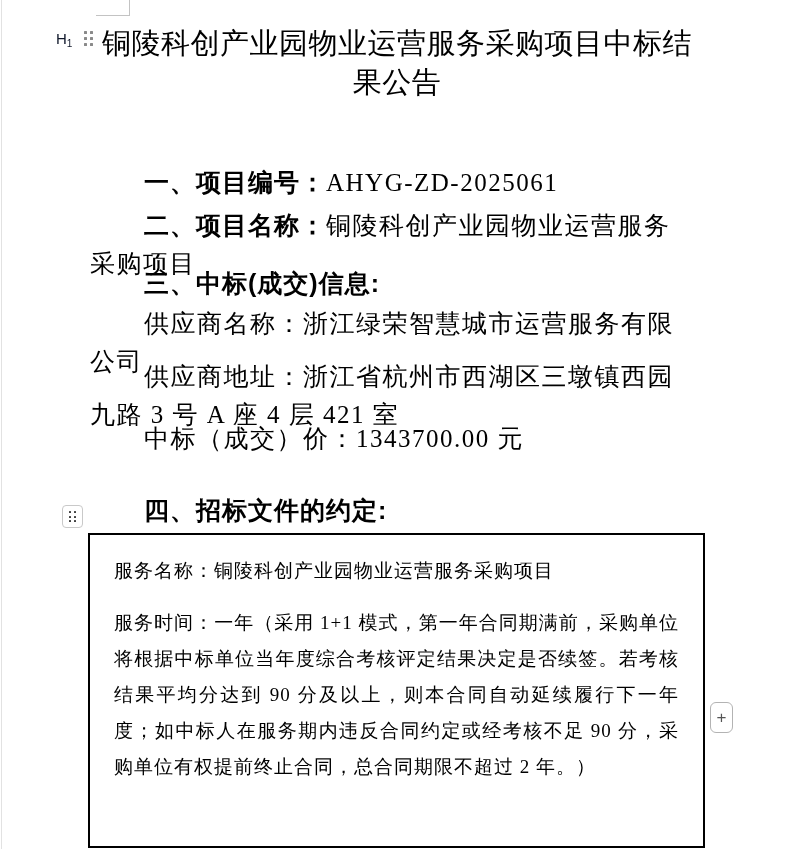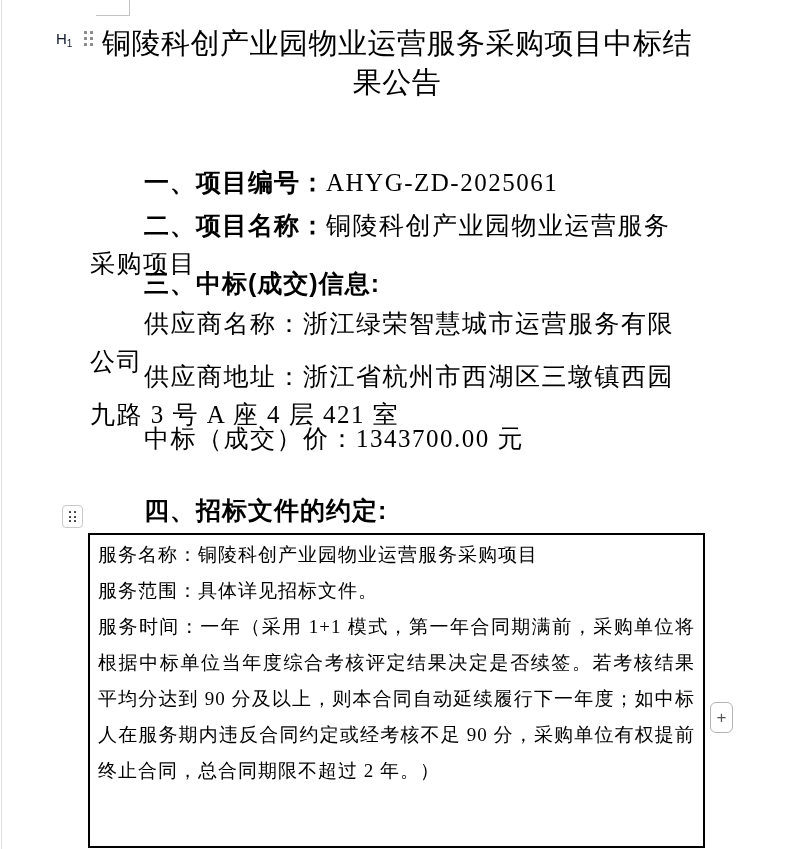--- a/index.html
+++ b/index.html
@@ -97,21 +97,21 @@
   .info-table {
     position: absolute; left: 88px; top: 533px;
     width: 617px; height: 315px;
     border: 2px solid #000000;
     padding: 2px 8px 0 8px;
     overflow: hidden;
     font-size: 19px; line-height: 36px;
     letter-spacing: 1px;
     text-align: justify;
   }
-  .info-table p { margin: 0; }
+  .info-table p { margin: 16px; }
 
   
   .add-button {
     position: absolute; left: 710px; top: 702px;
     width: 23px; height: 31px;
     border: 1px solid #b3b3b3; border-radius: 6px;
     background: #ffffff;
     color: #555555;
     font-family: "Liberation Sans", "DejaVu Sans", sans-serif;
     font-size: 17px; font-weight: 400;
@@ -158,19 +158,18 @@
       <i></i>
       <i></i>
       <i></i>
       <i></i>
       <i></i>
   </span>
 </div>
 
 <div class="info-table">
   <p><span>服务名称：</span><span>铜陵科创产业园物业运营服务采购项目</span></p>
-  <p><span>服务范围：</span><span>具体详见招标文件。</span></p>
   <p><span>服务时间：</span><span>一年（采用 1+1 模式，第一年合同期满前，采购单位将根据中标单位当年度综合考核评定结果决定是否续签。若考核结果平均分达到 90 分及以上，则本合同自动延续履行下一年度；如中标人在服务期内违反合同约定或经考核不足 90 分，采购单位有权提前终止合同，总合同期限不超过 2 年。）</span></p>
 </div>
 
 <button class="add-button">
     <span>+</span>
   </button>
 
 </body></html>

